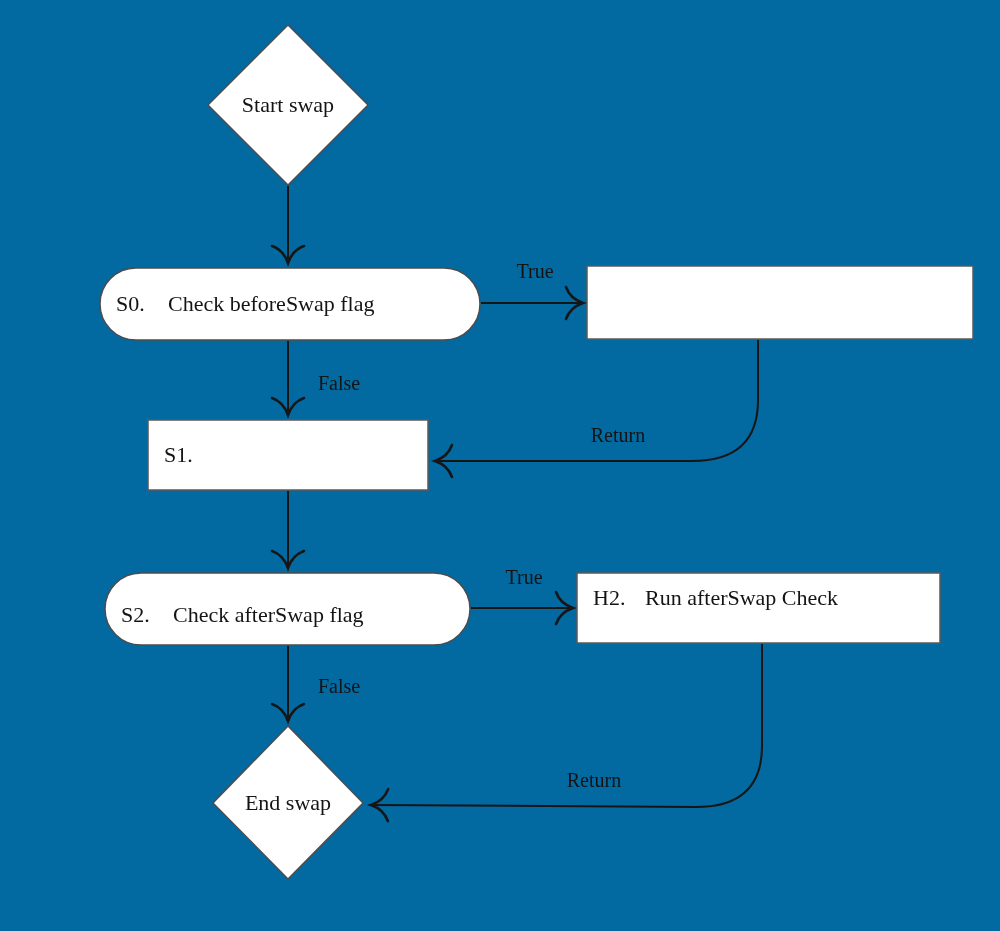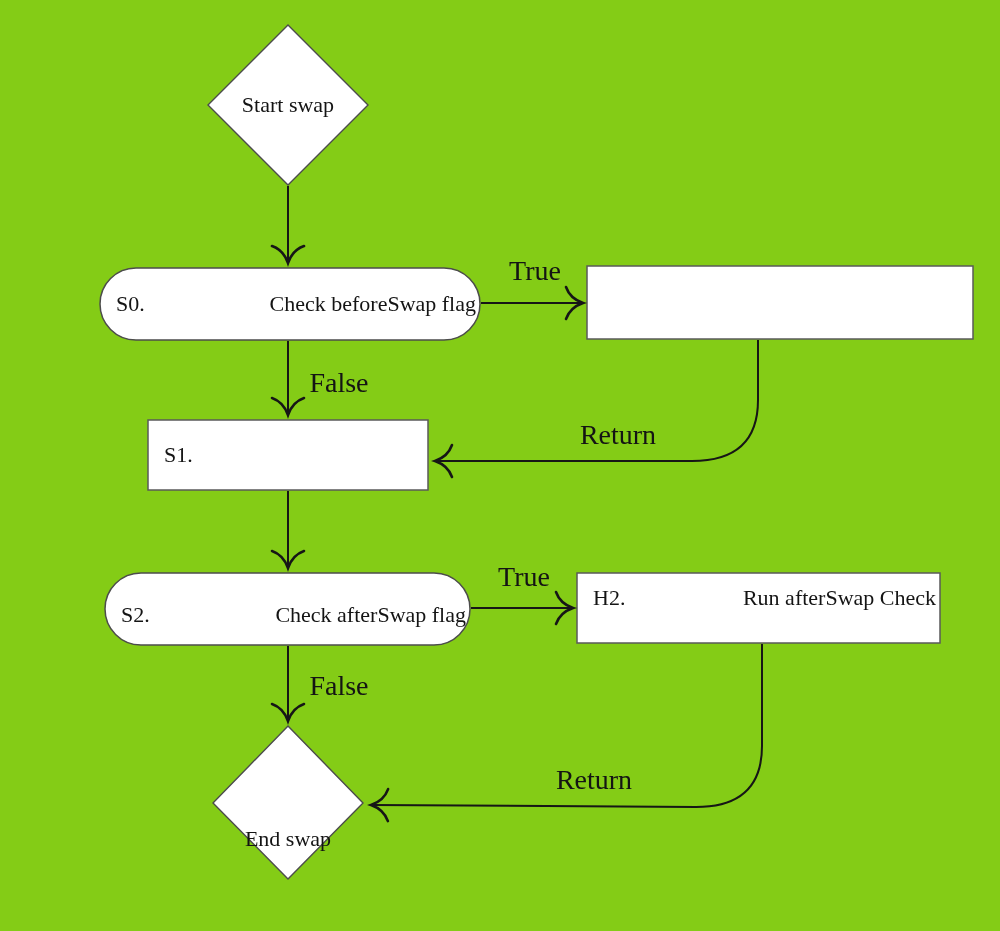--- a/index.html
+++ b/index.html
@@ -1,45 +1,45 @@
 <!DOCTYPE html>
 <html><head>
 <meta charset="utf-8">
 <style>
   html, body { margin: 0; padding: 0; background: #ffffff; }
   .canvas {
     position: relative;
     width: 1000px;
     height: 931px;
-    background: #84cc16;
+    background: #0369a1;
     font-family: "Liberation Serif", "DejaVu Serif", serif;
     color: #141414;
     overflow: hidden;
   }
   .edges-layer { position: absolute; left: 0; top: 0; }
   .node-box {
     position: absolute;
     display: flex;
     align-items: center;
     font-size: 22px;
     line-height: 1;
   }
   .node-box .prefix { flex: 0 0 auto; padding-left: 16px; width: 52px; }
-  .node-box .title { flex: 1; text-align: right; padding-right: 4px; }
+  .node-box .title { flex: 1; text-align: left; padding-right: 20px; }
   .diamond-label {
     position: absolute;
     width: 160px;
     text-align: center;
     font-size: 22px;
     line-height: 1;
   }
   .edge-label {
     position: absolute;
     transform: translate(-50%, -50%);
-    font-size: 28px;
+    font-size: 20px;
     line-height: 1;
     white-space: nowrap;
     background: transparent;
   }
 </style>
 </head>
 <body>
 
 <div class="canvas">
 
@@ -78,26 +78,26 @@
 
   <div class="node-box" style="left:148px; top:420px; width:280px; height:70px;">
     <span class="prefix">S1.</span>
   </div>
 
   <div class="node-box" style="left:105px; top:573px; width:365px; height:84px;">
     <span class="prefix">S2.</span>
     <span class="title">Check afterSwap flag</span>
   </div>
 
-  <div class="node-box" style="left:577px; top:573px; width:363px; height:50px;gap:9px;">
+  <div class="node-box" style="left:577px; top:573px; width:363px; height:50px;">
     <span class="prefix">H2.</span>
     <span class="title">Run afterSwap Check</span>
   </div>
 
-  <div class="diamond-label" style="left:208px; top:792px;margin-top:36px;">End swap</div>
+  <div class="diamond-label" style="left:208px; top:792px;">End swap</div>
 
   <span class="edge-label" style="left:535px; top:271px;">True</span>
   <span class="edge-label" style="left:339px; top:383px;">False</span>
   <span class="edge-label" style="left:618px; top:435px;">Return</span>
   <span class="edge-label" style="left:524px; top:577px;">True</span>
   <span class="edge-label" style="left:339px; top:686px;">False</span>
   <span class="edge-label" style="left:594px; top:780px;">Return</span>
 
 </div>
 

